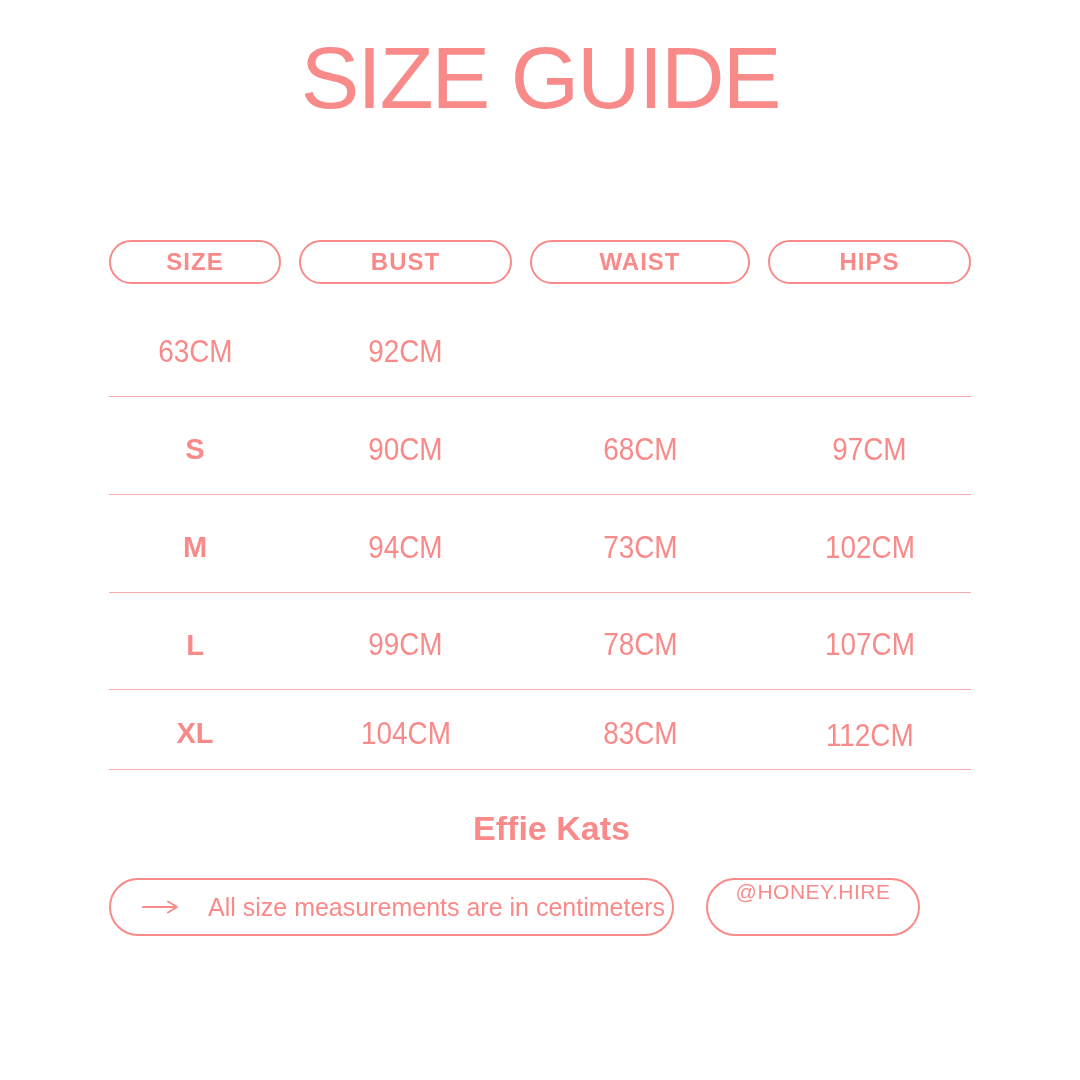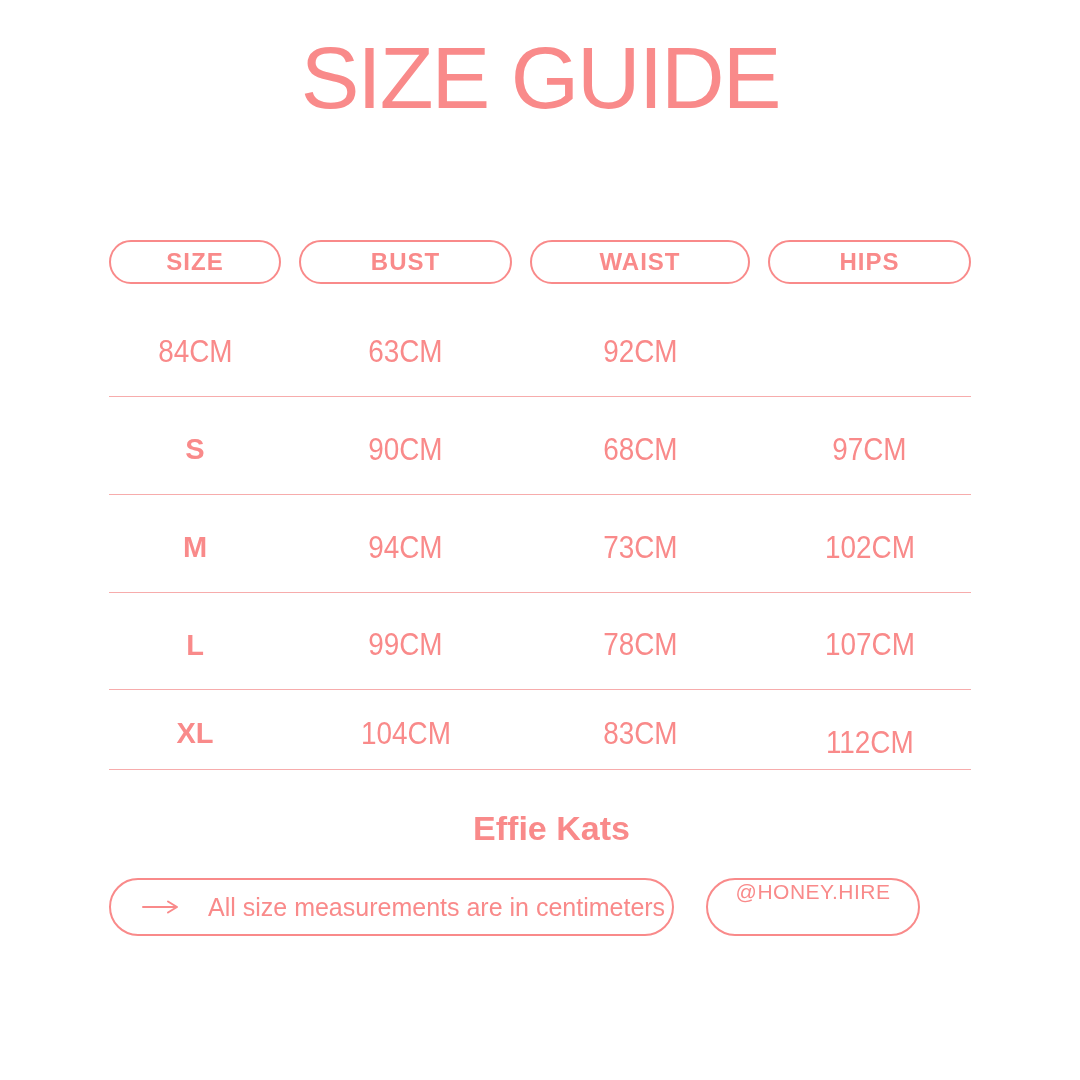--- a/index.html
+++ b/index.html
@@ -62,21 +62,21 @@
     font-size:31px;
   }
   .cell.size{
     font-size:29px;
     font-weight:700;
   }
   .cell .measure{
     display:inline-block;
     transform:scaleX(0.9);
   }
-  .cell.offset-down{position:relative;top:9px;}
+  .cell.offset-down{position:relative;top:2px;}
   
   .brand{
     margin-top:38px;
     text-align:center;
     font-size:34px;
     font-weight:700;
     line-height:40px;
     margin-left:23px;
   }
   .footer-pills{
@@ -128,21 +128,20 @@
         <span class="pill-label">WAIST</span>
       </div>
       <div class="pill">
         <span class="pill-label">HIPS</span>
       </div>
     </div>
 
     <div class="rows">
 
       <div class="grid-row data-row">
-        <div class="cell"><span class="measure">84CM</span></div>
         <div class="cell"><span class="measure">63CM</span></div>
         <div class="cell"><span class="measure">92CM</span></div>
       </div>
 
       <div class="grid-row data-row">
         <div class="cell size">S</div>
         <div class="cell"><span class="measure">90CM</span></div>
         <div class="cell"><span class="measure">68CM</span></div>
         <div class="cell"><span class="measure">97CM</span></div>
       </div>

